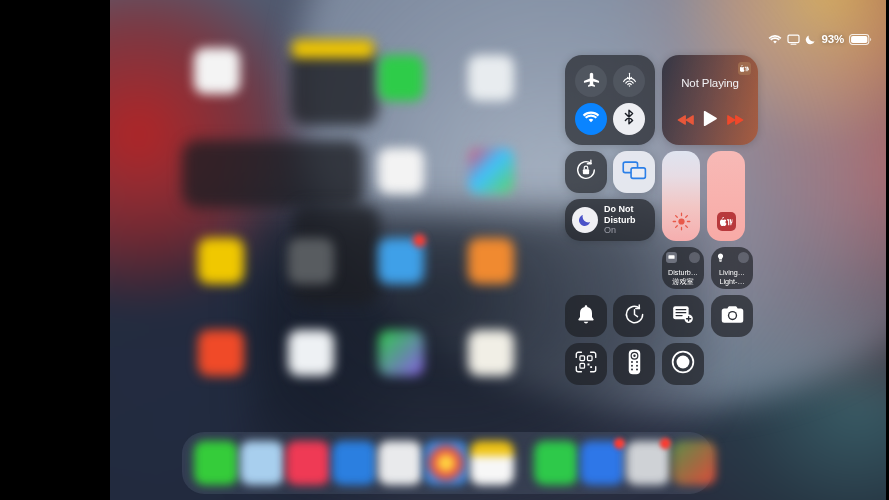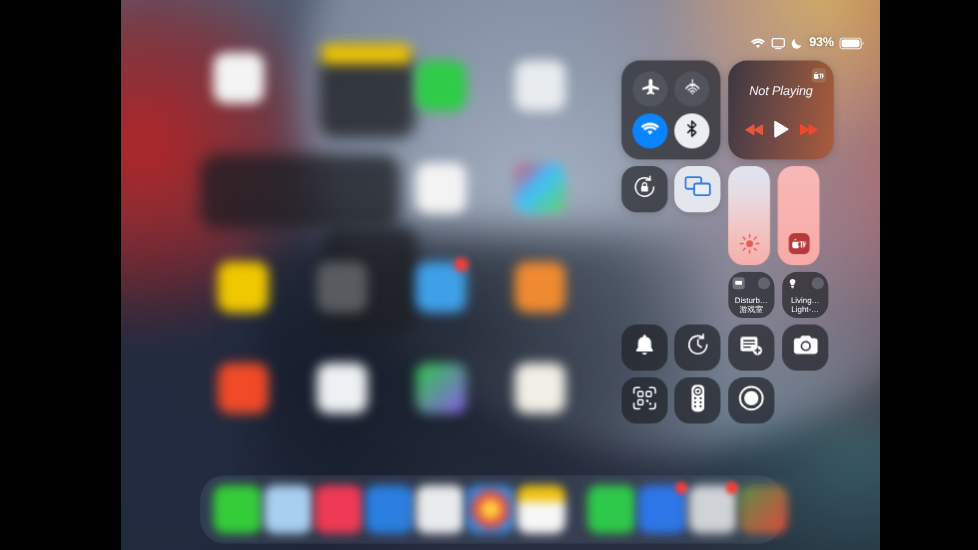--- a/index.html
+++ b/index.html
@@ -13,21 +13,21 @@
     position: relative;
     width: 889px; height: 500px;
     background: #000;
     overflow: hidden;
   }
 
   
   #viewport {
     position: absolute;
     left: 110px; top: 0;
-    width: 690px; height: 500px;
+    width: 776px; height: 500px;
     overflow: hidden;
   }
 
   
   #wallpaper {
     position: absolute; inset: -40px;
     background:
       radial-gradient(circle 220px at 88% 6%, rgba(255,170,20,0.95) 0%, rgba(232,120,30,0.75) 38%, rgba(150,60,40,0.25) 70%, rgba(0,0,0,0) 100%),
       radial-gradient(circle 260px at 96% 34%, rgba(200,55,45,0.85) 0%, rgba(130,40,45,0.45) 55%, rgba(0,0,0,0) 100%),
       radial-gradient(circle 210px at 8% 30%, rgba(186,32,32,0.92) 0%, rgba(150,28,30,0.6) 50%, rgba(60,25,35,0.1) 85%),
@@ -153,21 +153,20 @@
     left: 97px; top: 0; width: 96px; height: 90px;
     background: linear-gradient(105deg, rgba(30,32,46,0.80) 0%, rgba(92,48,42,0.72) 48%, rgba(176,76,32,0.70) 100%);
   }
   #media-title {
     position: absolute;
     left: 0; right: 0; top: 22px;
     text-align: center;
     color: #f2f2f5;
     font-size: 11.5px;
     letter-spacing: -0.1px;
-    font-style: italic;
   }
   #media-badge {
     position: absolute;
     right: 7px; top: 7px;
     width: 13px; height: 13px;
     border-radius: 3.5px;
     background: rgba(160,110,80,0.95);
     display: flex; align-items: center; justify-content: center;
     color: #fff; font-size: 6px;
   }
@@ -459,20 +458,31 @@
 
       <div id="mod-mirroring" class="cc-module" style="display:flex; align-items:center; justify-content:center;">
         <span>
           <svg width="25" height="21" viewBox="0 0 26 22" fill="none" stroke="#2b7fe8" stroke-width="1.7">
             <rect x="1.2" y="2.2" width="15" height="11" rx="2"></rect>
             <rect x="9.4" y="8.2" width="15" height="11" rx="2" fill="#ebedf3"></rect>
           </svg>
         </span>
       </div>
 
+      <div id="mod-dnd" class="cc-module">
+        <div id="dnd-moon">
+          <svg width="14" height="14" viewBox="0 0 14 14" fill="#4a52c8">
+            <path d="M12.1 9.1A5.7 5.7 0 0 1 4.9 1.9 5.7 5.7 0 1 0 12.1 9.1z"></path>
+          </svg>
+        </div>
+        <div id="dnd-text">
+          <div>Do Not Disturb</div>
+          <div id="dnd-status">On</div>
+        </div>
+      </div>
 
       <div id="slider-brightness" class="cc-slider">
         <div class="slider-icon">
           <svg width="19" height="19" viewBox="0 0 22 22" fill="none" stroke="#e8594a" stroke-width="1.5" stroke-linecap="round">
             <circle cx="11" cy="11" r="3.6" fill="#e8594a" stroke="none"></circle>
             <path d="M11 1.4v2.7M11 17.9v2.7M1.4 11h2.7M17.9 11h2.7M4.2 4.2l1.9 1.9M15.9 15.9l1.9 1.9M17.8 4.2l-1.9 1.9M6.1 15.9l-1.9 1.9"></path>
           </svg>
         </div>
       </div>
 

